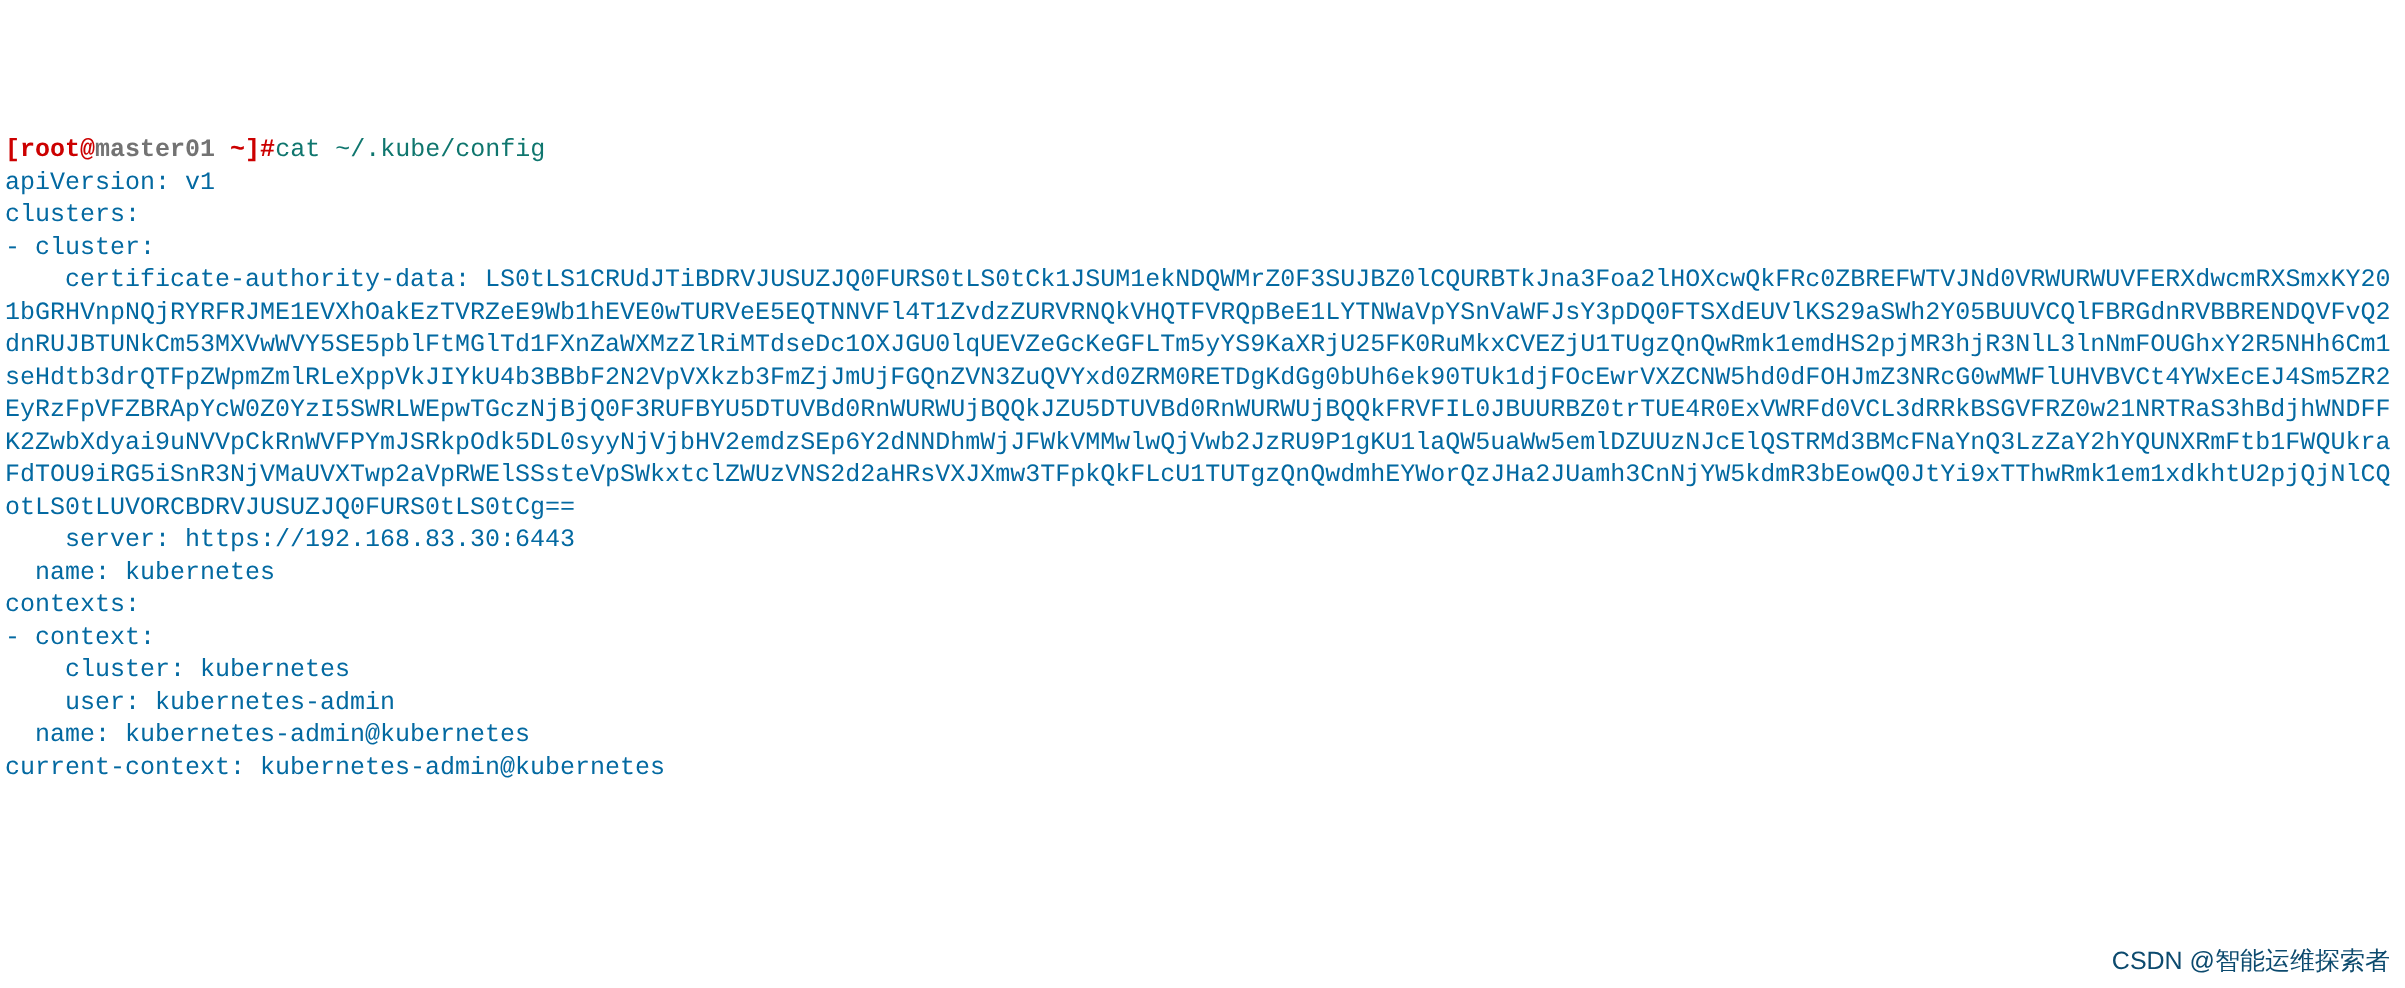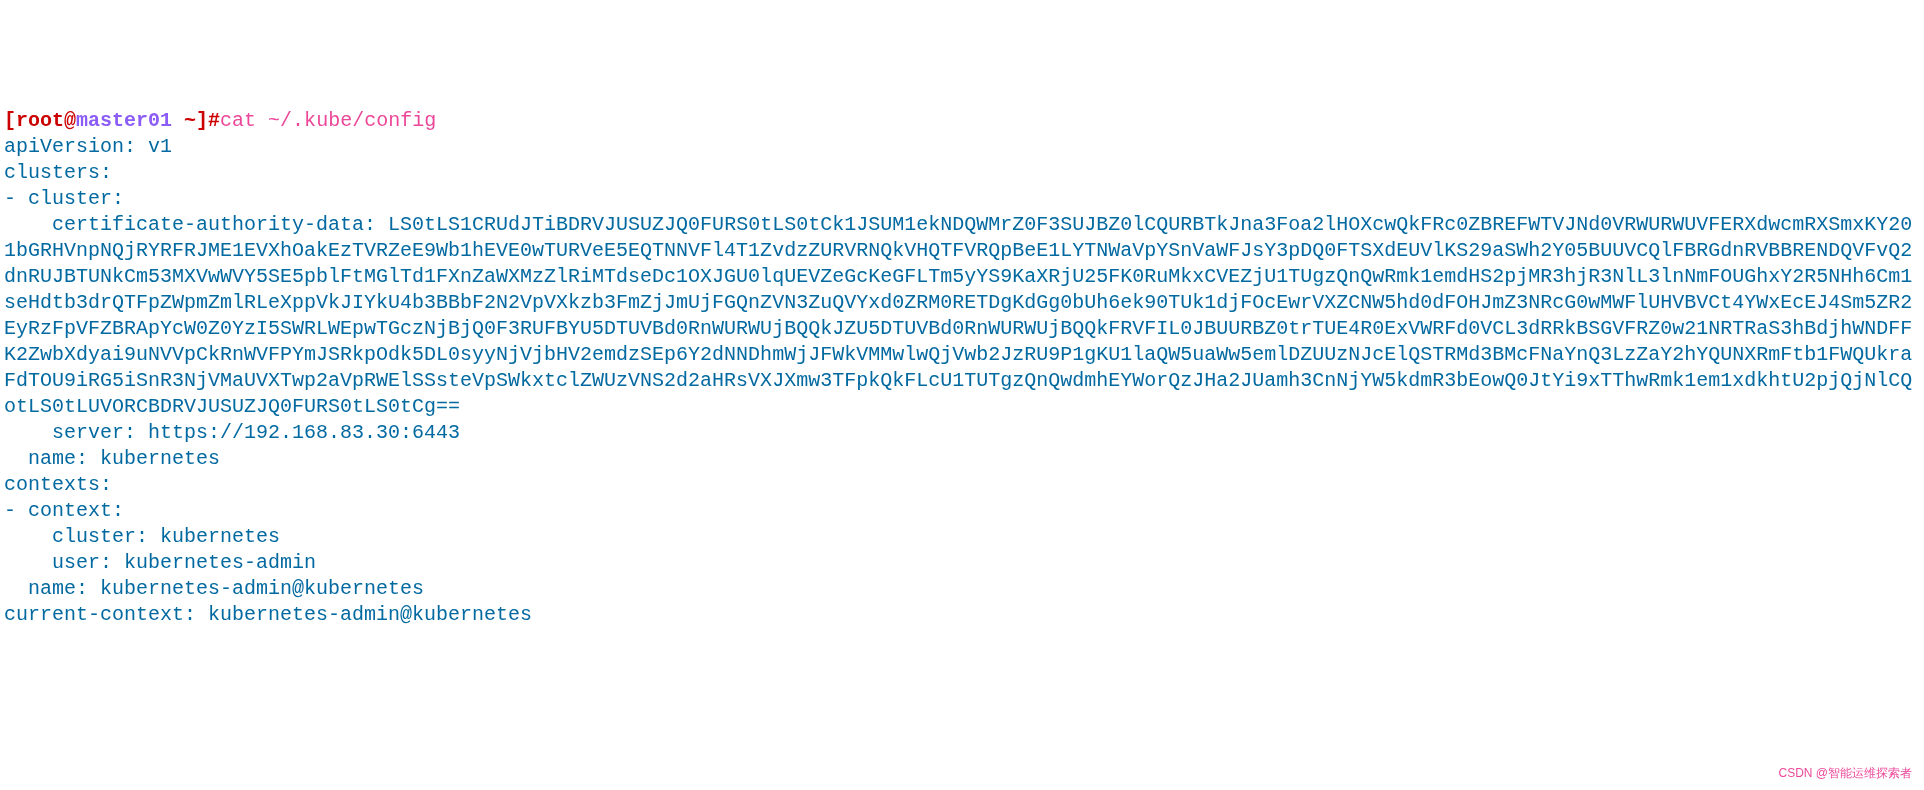--- a/index.html
+++ b/index.html
@@ -22,49 +22,49 @@
     }
     .prompt-user {
       color: #cc0000;
       font-weight: bold;
     }
     .prompt-at {
       color: #cc0000;
       font-weight: bold;
     }
     .prompt-host {
-      color: #8b5cf6;
+      color: #737373;
       font-weight: bold;
     }
     .prompt-path {
       color: #cc0000;
       font-weight: bold;
     }
     .prompt-bracket {
       color: #cc0000;
       font-weight: bold;
     }
     .prompt-hash {
       color: #cc0000;
       font-weight: bold;
     }
     .command {
-      color: #ec4899;
+      color: #0f766e;
     }
     .output {
       color: #0369a1;
       word-break: break-all;
       white-space: pre-wrap;
     }
     .watermark {
       position: fixed;
       bottom: 8px;
       right: 12px;
-      color: #ec4899;
-      font-size: 12px;
+      color: #0c4a6e;
+      font-size: 20px;
       font-family: Arial, sans-serif;
     }
   </style>
 </head>
 <body>
 
 
 
 <div class="terminal"><span class="prompt-bracket">[</span><span class="prompt-user">root</span><span class="prompt-at">@</span><span class="prompt-host">master01</span><span class="prompt-path"> ~</span><span class="prompt-bracket">]</span><span class="prompt-hash">#</span><span class="command">cat ~/.kube/config</span>
 <div class="output">apiVersion: v1</div><div class="output">clusters:</div><div class="output">- cluster:</div><div class="output">    certificate-authority-data: LS0tLS1CRUdJTiBDRVJUSUZJQ0FURS0tLS0tCk1JSUM1ekNDQWMrZ0F3SUJBZ0lCQURBTkJna3Foa2lHOXcwQkFRc0ZBREFWTVJNd0VRWURWUVFERXdwcmRXSmxKY201bGRHVnpNQjRYRFRJME1EVXhOakEzTVRZeE9Wb1hEVE0wTURVeE5EQTNNVFl4T1ZvdzZURVRNQkVHQTFVRQpBeE1LYTNWaVpYSnVaWFJsY3pDQ0FTSXdEUVlKS29aSWh2Y05BUUVCQlFBRGdnRVBBRENDQVFvQ2dnRUJBTUNkCm53MXVwWVY5SE5pblFtMGlTd1FXnZaWXMzZlRiMTdseDc1OXJGU0lqUEVZeGcKeGFLTm5yYS9KaXRjU25FK0RuMkxCVEZjU1TUgzQnQwRmk1emdHS2pjMR3hjR3NlL3lnNmFOUGhxY2R5NHh6Cm1seHdtb3drQTFpZWpmZmlRLeXppVkJIYkU4b3BBbF2N2VpVXkzb3FmZjJmUjFGQnZVN3ZuQVYxd0ZRM0RETDgKdGg0bUh6ek90TUk1djFOcEwrVXZCNW5hd0dFOHJmZ3NRcG0wMWFlUHVBVCt4YWxEcEJ4Sm5ZR2EyRzFpVFZBRApYcW0Z0YzI5SWRLWEpwTGczNjBjQ0F3RUFBYU5DTUVBd0RnWURWUjBQQkJZU5DTUVBd0RnWURWUjBQQkFRVFIL0JBUURBZ0trTUE4R0ExVWRFd0VCL3dRRkBSGVFRZ0w21NRTRaS3hBdjhWNDFFK2ZwbXdyai9uNVVpCkRnWVFPYmJSRkpOdk5DL0syyNjVjbHV2emdzSEp6Y2dNNDhmWjJFWkVMMwlwQjVwb2JzRU9P1gKU1laQW5uaWw5emlDZUUzNJcElQSTRMd3BMcFNaYnQ3LzZaY2hYQUNXRmFtb1FWQUkraFdTOU9iRG5iSnR3NjVMaUVXTwp2aVpRWElSSsteVpSWkxtclZWUzVNS2d2aHRsVXJXmw3TFpkQkFLcU1TUTgzQnQwdmhEYWorQzJHa2JUamh3CnNjYW5kdmR3bEowQ0JtYi9xTThwRmk1em1xdkhtU2pjQjNlCQotLS0tLUVORCBDRVJUSUZJQ0FURS0tLS0tCg==</div><div class="output">    server: https://192.168.83.30:6443</div><div class="output">  name: kubernetes</div><div class="output">contexts:</div><div class="output">- context:</div><div class="output">    cluster: kubernetes</div><div class="output">    user: kubernetes-admin</div><div class="output">  name: kubernetes-admin@kubernetes</div><div class="output">current-context: kubernetes-admin@kubernetes</div></div>

